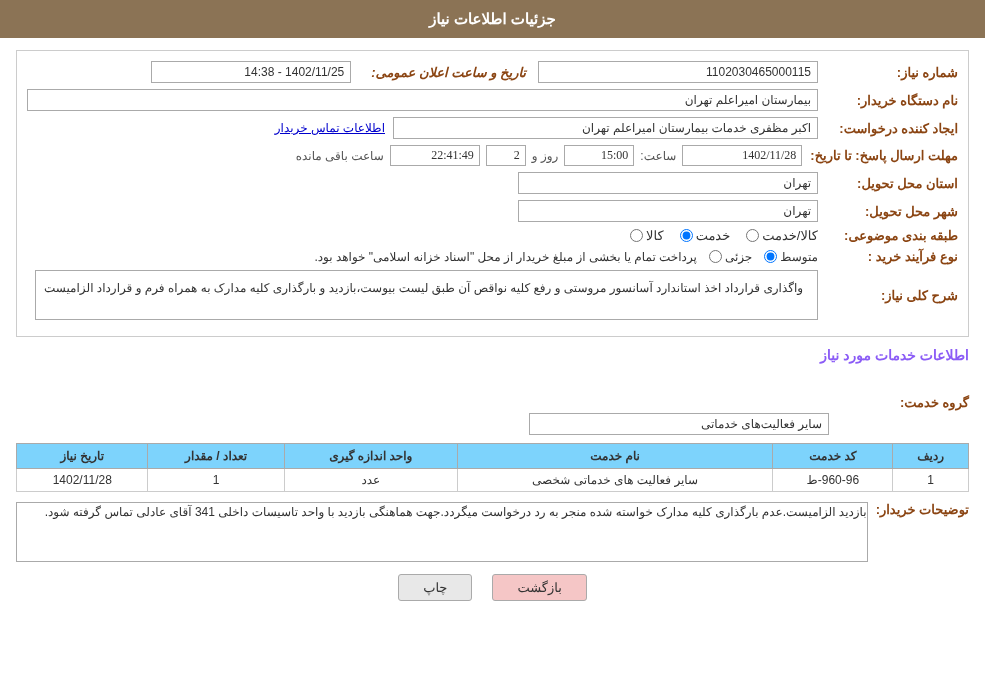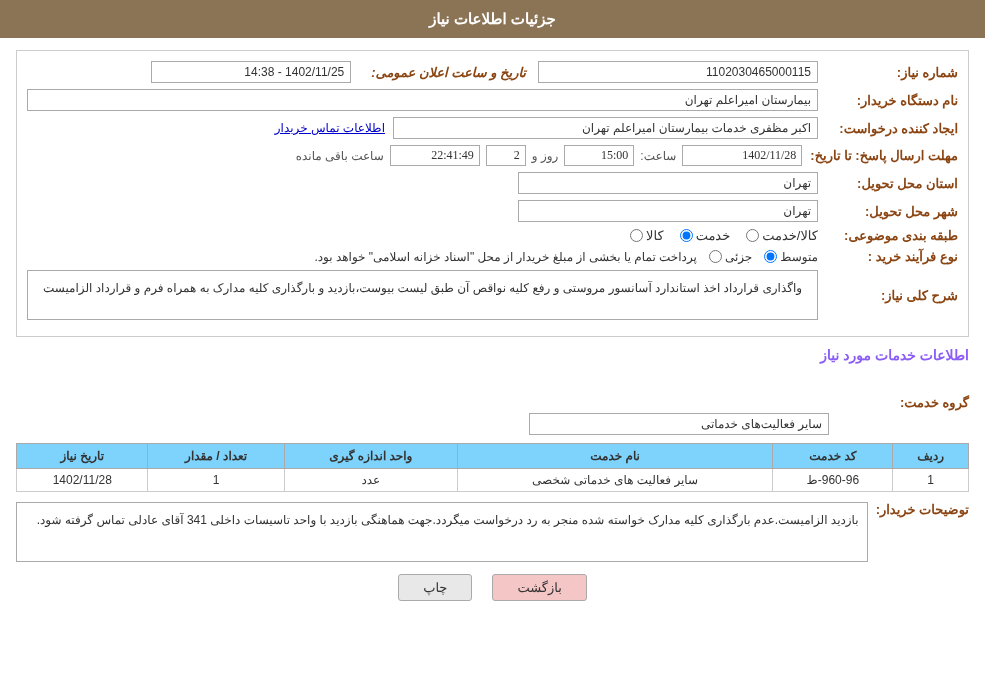--- a/index.html
+++ b/index.html
@@ -113,22 +113,23 @@
       font-size: 12px;
       flex: 1;
     }
     .description-box {
       border: 1px solid #aaa;
       padding: 8px;
       min-height: 50px;
       background: #fff;
       font-size: 12px;
       direction: rtl;
-      text-align: center;
+      text-align: left;
       line-height: 1.6;
+      margin-left: 8px;
     }
     .section-title {
       color: #8b5cf6;
       font-weight: bold;
       font-size: 14px;
       margin: 8px 0 6px 0;
     }
     .service-group-row {
       display: flex;
       align-items: center;
@@ -151,21 +152,20 @@
       color: #333;
     }
     table.data-table td {
       border: 1px solid #ccc;
       padding: 4px 8px;
       text-align: center;
       background: #fff;
     }
     .buyer-notes {
       border: 1px solid #aaa;
-      padding: 8px;
       min-height: 60px;
       background: #fff;
       font-size: 12px;
       direction: rtl;
       text-align: right;
       line-height: 1.6;
       margin-top: 4px;
     }
     .buyer-notes-row {
       display: flex;

